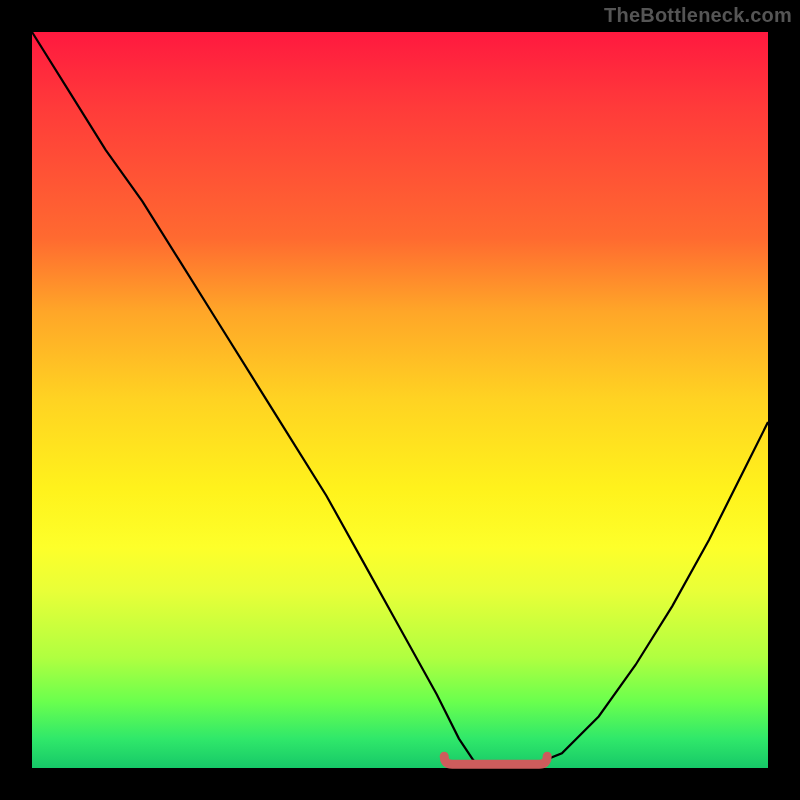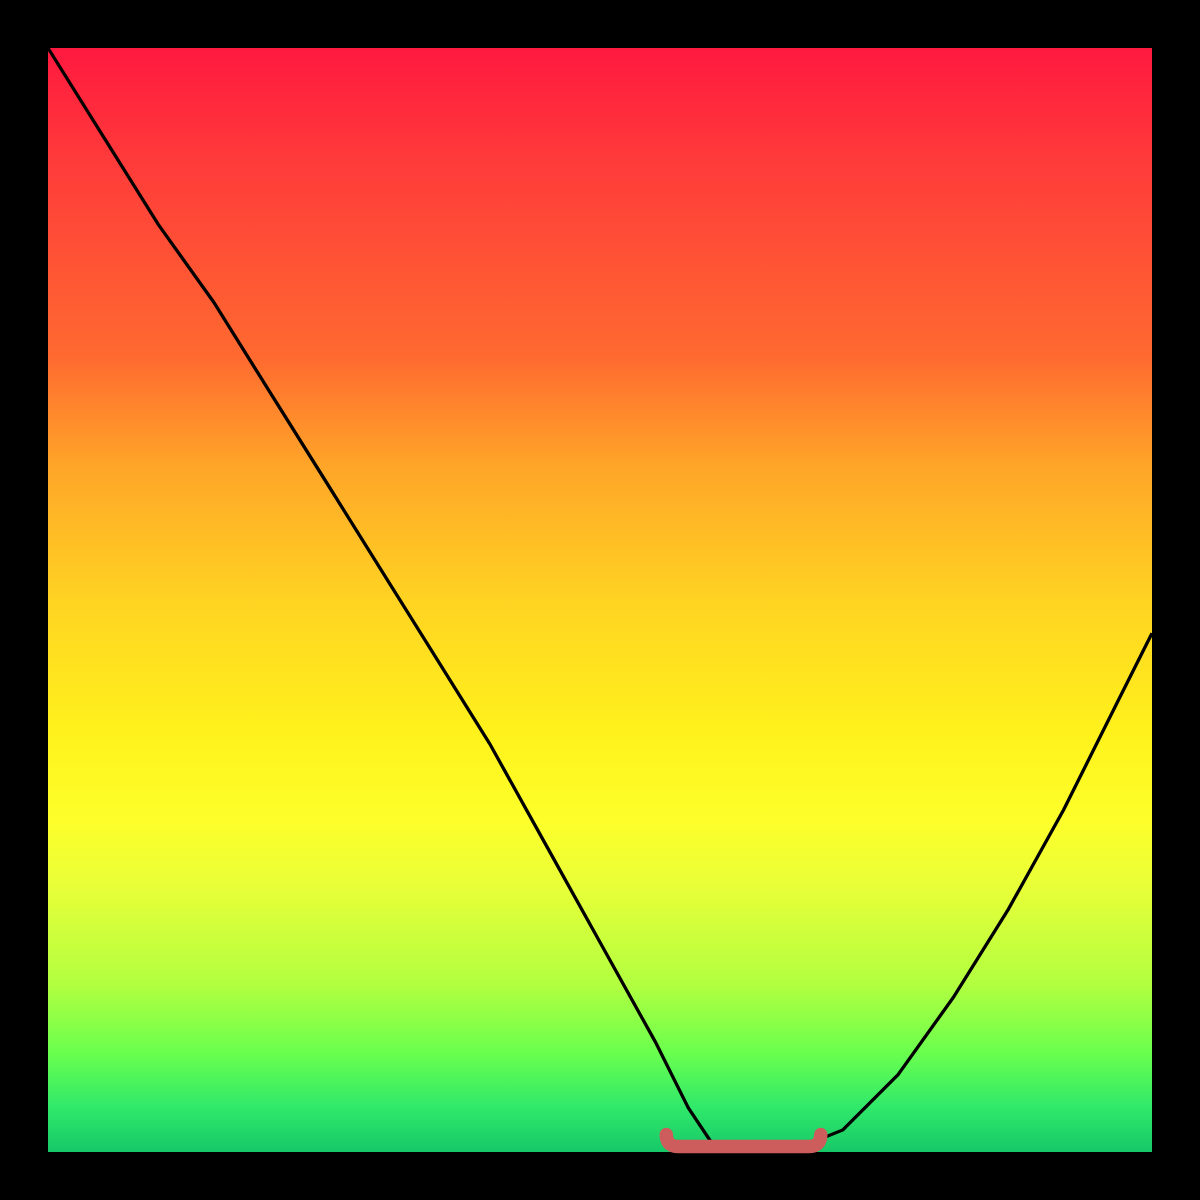--- a/index.html
+++ b/index.html
@@ -65,19 +65,20 @@
     stroke: #cd5c5c;
     stroke-width: 9;
     stroke-linecap: round;
     stroke-linejoin: round;
   }
 </style>
 </head>
 <body>
 
 <div class="chart-wrapper">
+  <div class="watermark">TheBottleneck.com</div>
   <div class="plot-area">
     <svg class="curve" viewBox="0 0 736 736">
       <path id="curvePath" class="curve-line" d="M0.0 0.0 L36.8 58.9 L73.6 117.8 L110.4 169.3 L147.2 228.2 L184.0 287.0 L220.8 345.9 L257.6 404.8 L294.4 463.7 L331.2 529.9 L368.0 596.2 L404.8 662.4 L426.9 706.6 L441.6 728.6 L456.3 736.0 L493.1 736.0 L529.9 721.3 L566.7 684.5 L603.5 633.0 L640.3 574.1 L677.1 507.8 L713.9 434.2 L736.0 390.1"></path>
       <path id="markPath" class="bottom-mark" d="M412.2 724.3 Q412.2 732.3 420.2 732.3 L507.2 732.3 Q515.2 732.3 515.2 724.3"></path>
     </svg>
   </div>
 </div>
 
 </body></html>

